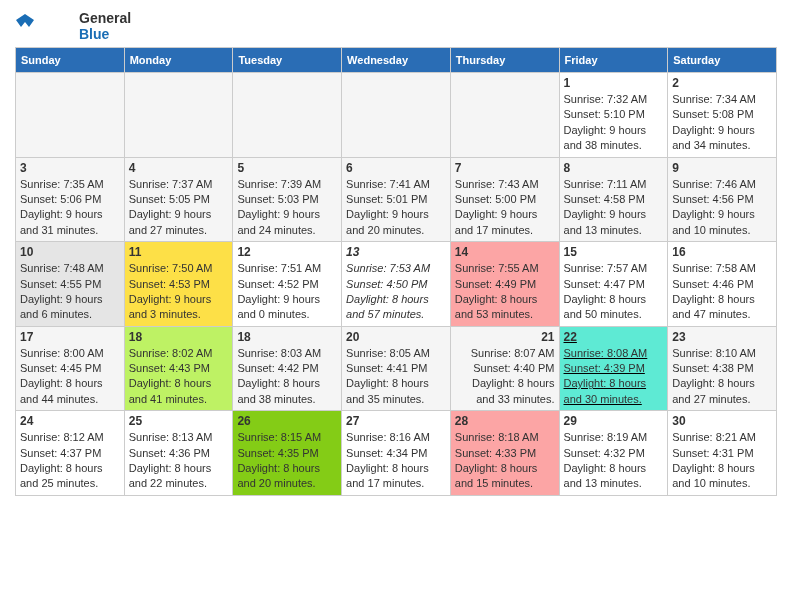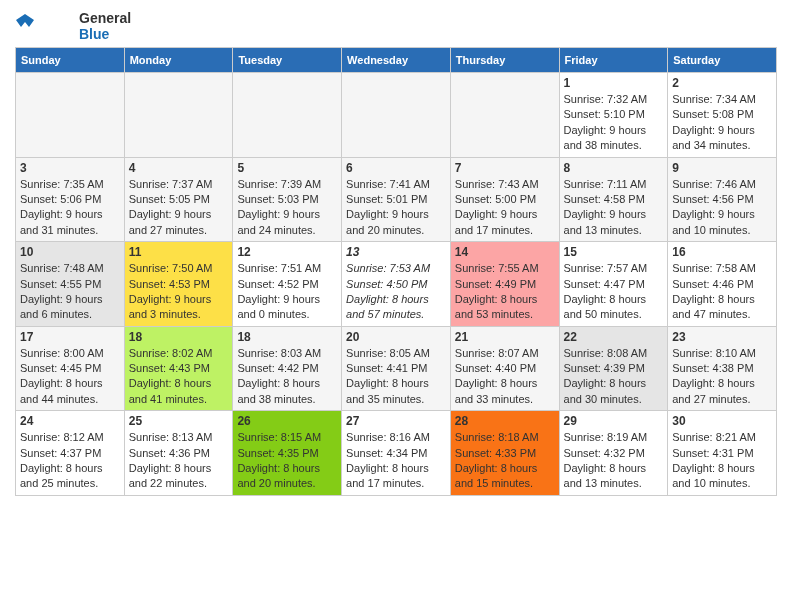--- a/index.html
+++ b/index.html
@@ -180,27 +180,27 @@
             <div class="day-info">Sunrise: 8:03 AM
 Sunset: 4:42 PM
 Daylight: 8 hours and 38 minutes.</div>
           </td>
           <td style="background: rgb(245, 245, 245);">
             <span class="day-num">20</span>
             <div class="day-info">Sunrise: 8:05 AM
 Sunset: 4:41 PM
 Daylight: 8 hours and 35 minutes.</div>
           </td>
-          <td style="background: rgb(245, 245, 245);">
+          <td style="background: rgb(245, 245, 245); text-align: right;">
             <span class="day-num">21</span>
             <div class="day-info">Sunrise: 8:07 AM
 Sunset: 4:40 PM
 Daylight: 8 hours and 33 minutes.</div>
           </td>
-          <td style="background: #e5e5e5;">
+          <td style="background: #5eead4; text-decoration: underline;">
             <span class="day-num">22</span>
             <div class="day-info">Sunrise: 8:08 AM
 Sunset: 4:39 PM
 Daylight: 8 hours and 30 minutes.</div>
           </td>
           <td style="background: rgb(245, 245, 245);">
             <span class="day-num">23</span>
             <div class="day-info">Sunrise: 8:10 AM
 Sunset: 4:38 PM
 Daylight: 8 hours and 27 minutes.</div>
@@ -224,21 +224,21 @@
             <div class="day-info">Sunrise: 8:15 AM
 Sunset: 4:35 PM
 Daylight: 8 hours and 20 minutes.</div>
           </td>
           <td style="background: rgb(255, 255, 255);">
             <span class="day-num">27</span>
             <div class="day-info">Sunrise: 8:16 AM
 Sunset: 4:34 PM
 Daylight: 8 hours and 17 minutes.</div>
           </td>
-          <td style="background: #f97316;">
+          <td style="background: #fca5a5;">
             <span class="day-num">28</span>
             <div class="day-info">Sunrise: 8:18 AM
 Sunset: 4:33 PM
 Daylight: 8 hours and 15 minutes.</div>
           </td>
           <td style="background: rgb(255, 255, 255);">
             <span class="day-num">29</span>
             <div class="day-info">Sunrise: 8:19 AM
 Sunset: 4:32 PM
 Daylight: 8 hours and 13 minutes.</div>

